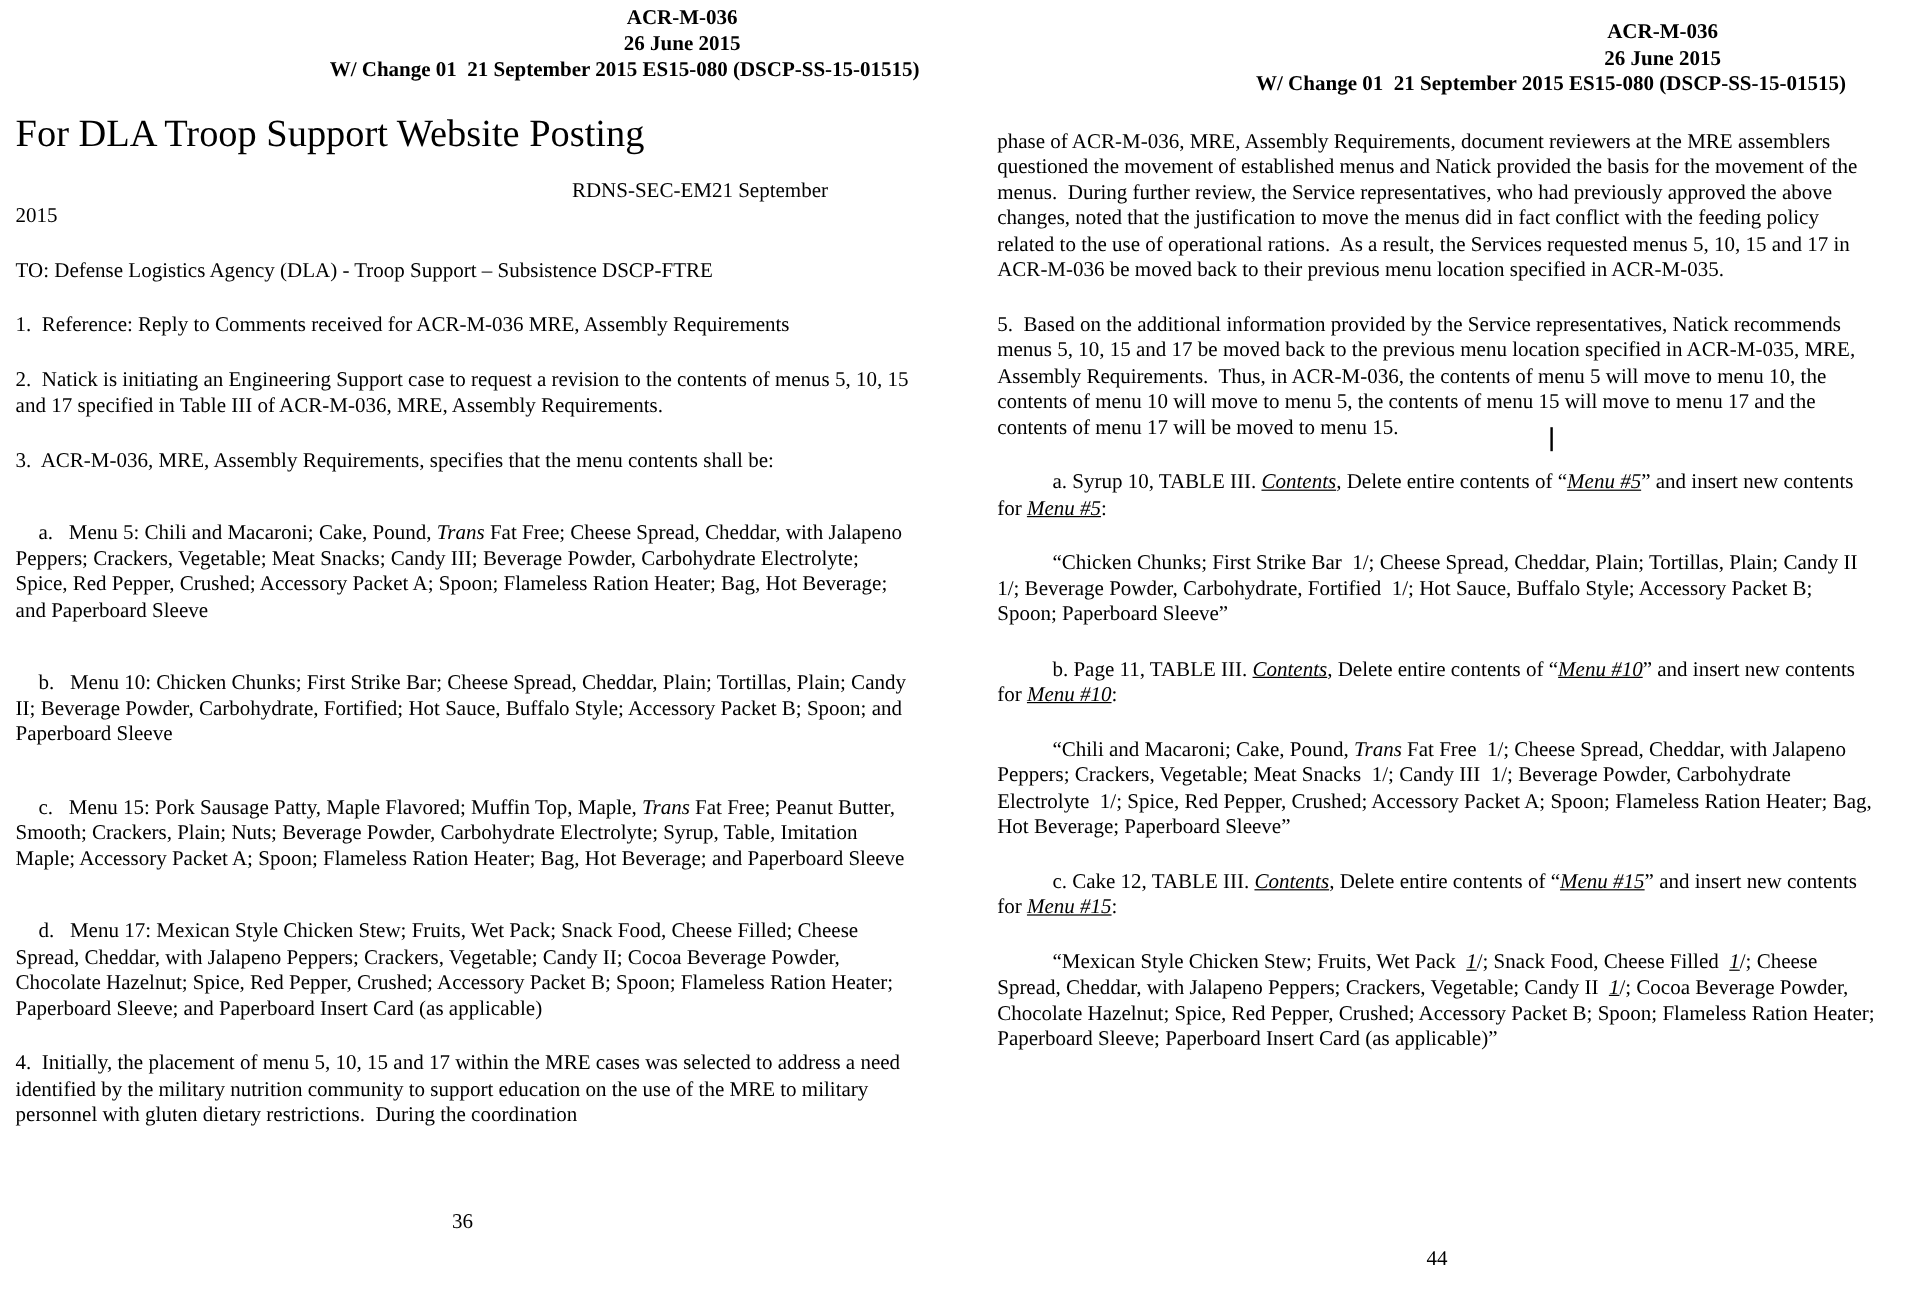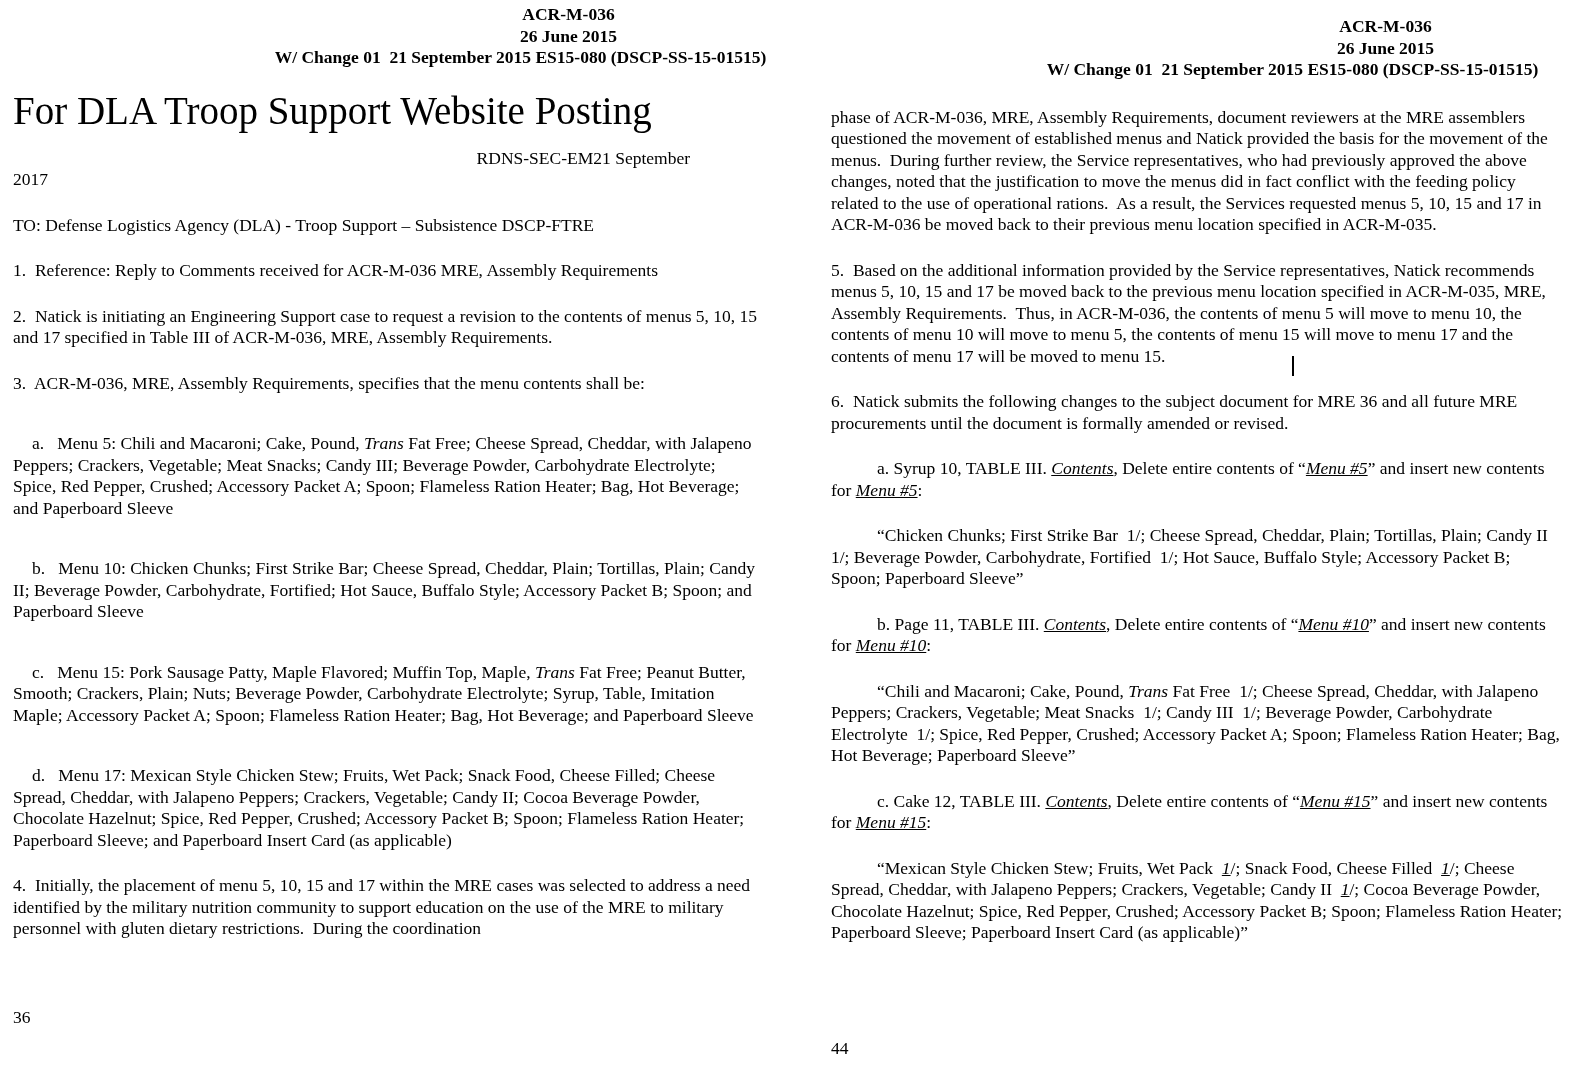--- a/index.html
+++ b/index.html
@@ -15,31 +15,31 @@
   #page36 { left: 13px;  width: 745px; }
   #page37 { left: 831px; width: 733px; }
 
   .hdr { font-weight: bold; text-align: center; position: relative; white-space: nowrap; }
   #page36 .hdr { left: 135px; padding-top: 4px;  margin-bottom: 24px; }
   #page37 .hdr { left: 95px;  padding-top: 16px; margin-bottom: 26px; }
   .shift { position: relative; }
   #page36 .shift { left: 48px; }
   #page37 .shift { left: 93px; }
 
-  h1.title { font-size: 39px; font-weight: normal; line-height: 36px; margin: 0 0 19px 0; }
+  h1.title { font-size: 32px; font-weight: normal; line-height: 36px; margin: 0 0 19px 0; }
 
   p { margin: 0 0 24px 0; }
   .row { display: flex; justify-content: flex-end; margin: 0; }
   .row .right { margin-right: 68px; }
   .tight { margin: 0 0 24px 0; }
 
   .ind1 { text-indent: 19px; margin-top: 39px; }   
   .ind2 { text-indent: 46px; }   
 
-  .pgnum { position: absolute; width: 100%; }
+  .pgnum { position: absolute; width: 100%; text-align: center; }
   #page36 .pgnum { top: 1007px; }
   #page37 .pgnum { top: 1038px; }
 
   .caret { position: absolute; left: 1292px; top: 356px; width: 2px; height: 20px; background: #000000; }
 
   i { font-style: italic; }
   u { text-decoration: underline; font-style: italic; }
 </style>
 </head>
 <body>
@@ -52,21 +52,21 @@
       <div class="shift">26 June 2015</div>
       <div>W/ Change 01&nbsp; 21 September 2015 ES15-080 (DSCP-SS-15-01515)</div>
     </header>
 
     <h1 class="title">For DLA Troop Support Website Posting</h1>
 
     <div class="row">
       <span>RDNS-SEC-EM</span>
       <span class="right">21 September</span>
     </div>
-    <p class="tight">2017</p>
+    <p class="tight">2015</p>
 
     <p>TO: Defense Logistics Agency (DLA) - Troop Support – Subsistence DSCP-FTRE</p>
     <p>1.&nbsp; Reference: Reply to Comments received for ACR-M-036 MRE, Assembly Requirements</p>
     <p>2.&nbsp; Natick is initiating an Engineering Support case to request a revision to the contents of menus 5, 10, 15 and 17 specified in Table III of ACR-M-036, MRE, Assembly Requirements.</p>
     <p>3.&nbsp; ACR-M-036, MRE, Assembly Requirements, specifies that the menu contents shall be:</p>
 
     <p class="ind1"><span>a.&nbsp;&nbsp; Menu 5: Chili and Macaroni; Cake, Pound, </span><i>Trans</i><span> Fat Free; Cheese Spread, Cheddar, with Jalapeno Peppers; Crackers, Vegetable; Meat Snacks; Candy III; Beverage Powder, Carbohydrate Electrolyte; Spice, Red Pepper, Crushed; Accessory Packet A; Spoon; Flameless Ration Heater; Bag, Hot Beverage; and Paperboard Sleeve</span></p>
     <p class="ind1"><span>b.&nbsp;&nbsp; Menu 10: Chicken Chunks; First Strike Bar; Cheese Spread, Cheddar, Plain; Tortillas, Plain; Candy II; Beverage Powder, Carbohydrate, Fortified; Hot Sauce, Buffalo Style; Accessory Packet B; Spoon; and Paperboard Sleeve</span></p>
     <p class="ind1"><span>c.&nbsp;&nbsp; Menu 15: Pork Sausage Patty, Maple Flavored; Muffin Top, Maple, </span><i>Trans</i><span> Fat Free; Peanut Butter, Smooth; Crackers, Plain; Nuts; Beverage Powder, Carbohydrate Electrolyte; Syrup, Table, Imitation Maple; Accessory Packet A; Spoon; Flameless Ration Heater; Bag, Hot Beverage; and Paperboard Sleeve</span></p>
     <p class="ind1"><span>d.&nbsp;&nbsp; Menu 17: Mexican Style Chicken Stew; Fruits, Wet Pack; Snack Food, Cheese Filled; Cheese Spread, Cheddar, with Jalapeno Peppers; Crackers, Vegetable; Candy II; Cocoa Beverage Powder, Chocolate Hazelnut; Spice, Red Pepper, Crushed; Accessory Packet B; Spoon; Flameless Ration Heater; Paperboard Sleeve; and Paperboard Insert Card (as applicable)</span></p>
@@ -78,21 +78,20 @@
 
   <section class="page" id="page37">
     <header class="hdr">
       <div class="shift">ACR-M-036</div>
       <div class="shift">26 June 2015</div>
       <div>W/ Change 01&nbsp; 21 September 2015 ES15-080 (DSCP-SS-15-01515)</div>
     </header>
 
     <p>phase of ACR-M-036, MRE, Assembly Requirements, document reviewers at the MRE assemblers questioned the movement of established menus and Natick provided the basis for the movement of the menus.&nbsp; During further review, the Service representatives, who had previously approved the above changes, noted that the justification to move the menus did in fact conflict with the feeding policy related to the use of operational rations.&nbsp; As a result, the Services requested menus 5, 10, 15 and 17 in ACR-M-036 be moved back to their previous menu location specified in ACR-M-035.</p>
     <p>5.&nbsp; Based on the additional information provided by the Service representatives, Natick recommends menus 5, 10, 15 and 17 be moved back to the previous menu location specified in ACR-M-035, MRE, Assembly Requirements.&nbsp; Thus, in ACR-M-036, the contents of menu 5 will move to menu 10, the contents of menu 10 will move to menu 5, the contents of menu 15 will move to menu 17 and the contents of menu 17 will be moved to menu 15.</p>
-    <p>6.&nbsp; Natick submits the following changes to the subject document for MRE 36 and all future MRE procurements until the document is formally amended or revised.</p>
 
     <p class="ind2"><span>a. Syrup 10, TABLE III. </span><u>Contents</u><span>, Delete entire contents of “</span><u>Menu #5</u><span>” and insert new contents for </span><u>Menu #5</u><span>:</span></p>
     <p class="ind2">“Chicken Chunks; First Strike Bar&nbsp; 1/; Cheese Spread, Cheddar, Plain; Tortillas, Plain; Candy II&nbsp; 1/; Beverage Powder, Carbohydrate, Fortified&nbsp; 1/; Hot Sauce, Buffalo Style; Accessory Packet B; Spoon; Paperboard Sleeve”</p>
     <p class="ind2"><span>b. Page 11, TABLE III. </span><u>Contents</u><span>, Delete entire contents of “</span><u>Menu #10</u><span>” and insert new contents for </span><u>Menu #10</u><span>:</span></p>
     <p class="ind2"><span>“Chili and Macaroni; Cake, Pound, </span><i>Trans</i><span> Fat Free&nbsp; 1/; Cheese Spread, Cheddar, with Jalapeno Peppers; Crackers, Vegetable; Meat Snacks&nbsp; 1/; Candy III&nbsp; 1/; Beverage Powder, Carbohydrate Electrolyte&nbsp; 1/; Spice, Red Pepper, Crushed; Accessory Packet A; Spoon; Flameless Ration Heater; Bag, Hot Beverage; Paperboard Sleeve”</span></p>
     <p class="ind2"><span>c. Cake 12, TABLE III. </span><u>Contents</u><span>, Delete entire contents of “</span><u>Menu #15</u><span>” and insert new contents for </span><u>Menu #15</u><span>:</span></p>
     <p class="ind2"><span>“Mexican Style Chicken Stew; Fruits, Wet Pack&nbsp; </span><u>1</u><span>/; Snack Food, Cheese Filled&nbsp; </span><u>1</u><span>/; Cheese Spread, Cheddar, with Jalapeno Peppers; Crackers, Vegetable; Candy II&nbsp; </span><u>1</u><span>/; Cocoa Beverage Powder, Chocolate Hazelnut; Spice, Red Pepper, Crushed; Accessory Packet B; Spoon; Flameless Ration Heater; Paperboard Sleeve; Paperboard Insert Card (as applicable)”</span></p>
 
     <div class="pgnum">44</div>
   </section>

